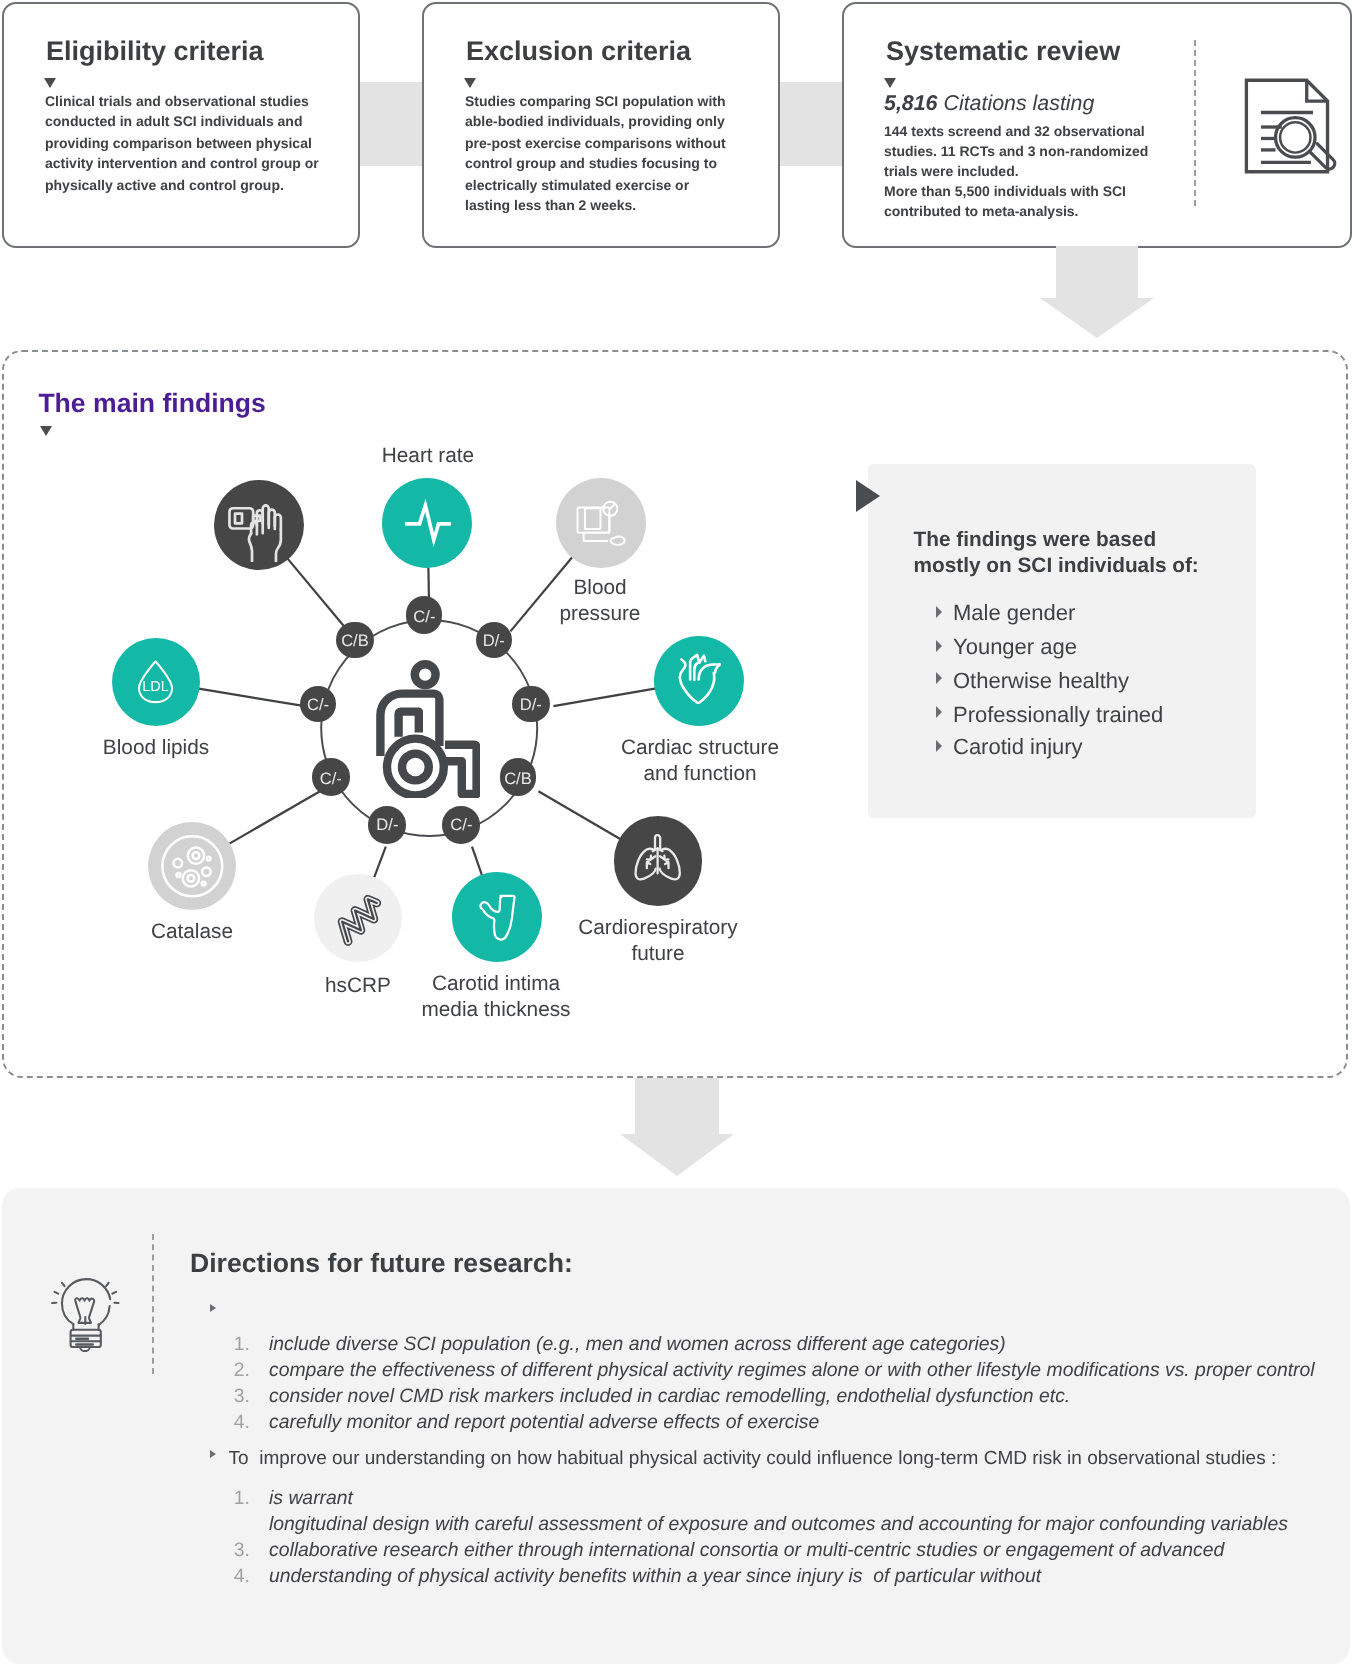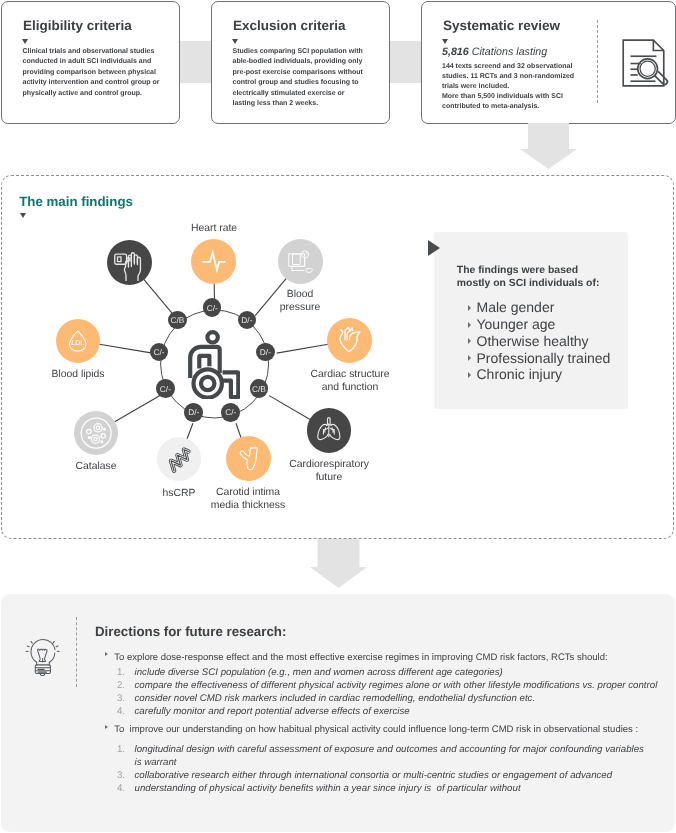--- a/index.html
+++ b/index.html
@@ -15,47 +15,47 @@
   .card-body{position:absolute;font-size:7px;line-height:10.5px;color:#3f4144;font-weight:bold;white-space:nowrap;}
   .rev-head{position:absolute;font-size:10.7px;font-style:italic;color:#3d4043;white-space:nowrap;}
   .rev-head b{font-weight:bold;}
   .rev-head i{font-weight:normal;font-style:italic;}
   .rev-body{position:absolute;font-size:7px;line-height:10px;color:#3f4144;font-weight:bold;}
   .vdash{position:absolute;border-left:1.2px dashed #9a9ea2;}
   .arrow{position:absolute;}
 
   
   .dashbox{position:absolute;border:1.3px dashed #8a8e92;border-radius:10px;box-sizing:border-box;}
-  .findings-title{position:absolute;font-size:13.3px;font-weight:bold;color:#0f766e;white-space:nowrap;}
+  .findings-title{position:absolute;font-size:13.3px;font-weight:bold;color:#4c1d95;white-space:nowrap;}
 
   .node{position:absolute;border-radius:50%;display:flex;align-items:center;justify-content:center;}
   .ic{width:62%;height:62%;display:block;}
   .ic-lg{width:82%;height:82%;}
   .nd-dark{background:#464646;}
-  .nd-mid{background:#fdba74;}
+  .nd-mid{background:#14b8a6;}
   .nd-light{background:#d2d2d2;}
   .nd-xlight{background:#f0f0f0;}
   .node-label{position:absolute;font-size:10.4px;line-height:12.3px;text-align:center;color:#3f4144;white-space:pre-line;}
   .badge{position:absolute;width:18.6px;height:18.6px;border-radius:50%;background:#464646;color:#e8e8e8;font-size:8.3px;display:flex;align-items:center;justify-content:center;font-weight:normal;}
 
   .callout{position:absolute;background:#f2f2f2;border-radius:3px;}
   .callout-h{position:absolute;font-size:10.4px;line-height:13px;font-weight:bold;color:#3d4043;}
   .callout-tri{position:absolute;width:0;height:0;border-top:8.5px solid transparent;border-bottom:8.5px solid transparent;border-left:12px solid #4a4d50;}
 
   
   .panel{position:absolute;background:#f3f3f3;border-radius:9px;}
   .panel-title{position:absolute;font-size:13.3px;font-weight:bold;color:#3d4043;white-space:nowrap;}
   .b-bullet{position:absolute;font-size:9.5px;line-height:12px;color:#3f4144;white-space:pre-wrap;}
   .tri-b{display:inline-block;width:0;height:0;border-top:2.6px solid transparent;border-bottom:2.6px solid transparent;border-left:3.2px solid #6a6e72;vertical-align:3.1px;margin-right:6.6px;}
   .num-list{position:absolute;font-size:9.7px;line-height:13px;color:#3f4144;}
   .nl{position:relative;padding-left:21.5px;}
   .nl .n{position:absolute;left:0;top:0;width:12px;text-align:right;color:#9ea2a6;}
   .nl .t{display:block;white-space:pre-wrap;font-style:italic;}
   .tri-s{display:inline-block;width:0;height:0;border-top:3px solid transparent;border-bottom:3px solid transparent;border-left:3.6px solid #6a6e72;vertical-align:1.5px;margin-right:6px;}
-  .cl-row{font-size:14px;line-height:16.8px;color:#3f4144;white-space:nowrap;}
+  .cl-row{font-size:11px;line-height:16.8px;color:#3f4144;white-space:nowrap;}
 </style>
 </head>
 <body>
 
 <div class="page">
 
   <div class="band" style="left:172px;top:41px;width:46px;height:42px;"></div>
   <div class="band" style="left:382px;top:41px;width:46px;height:42px;"></div>
 
   <div class="card" style="left:0.5px;top:1px;width:179.5px;height:122.5px;">
@@ -274,21 +274,21 @@
   <div class="callout-tri" style="left:428px;top:239.6px;"></div>
   <div class="callout-h" style="left:456.8px;top:263.5px;">
     <div>The findings were based</div>
     <div>mostly on SCI individuals of:</div>
   </div>
   <div style="position:absolute;left:467.5px;top:299.3px;">
     <div class="cl-row"><span class="tri-s"></span><span>Male gender</span></div>
     <div class="cl-row"><span class="tri-s"></span><span>Younger age</span></div>
     <div class="cl-row"><span class="tri-s"></span><span>Otherwise healthy</span></div>
     <div class="cl-row"><span class="tri-s"></span><span>Professionally trained</span></div>
-    <div class="cl-row"><span class="tri-s"></span><span>Chronic injury</span></div>
+    <div class="cl-row"><span class="tri-s"></span><span>Carotid injury</span></div>
   </div>
 
   <svg class="arrow" viewBox="0 0 57 49" style="left:310px;top:539px;width:57px;height:49px;">
     <path d="M7.5 0 H49.5 V28 H57 L28.5 49 L0 28 H7.5 Z" fill="#e3e3e3"></path>
   </svg>
 
   <div class="panel" style="left:1px;top:594px;width:674px;height:238px;"></div>
   <svg viewBox="0 0 36 42" style="position:absolute;left:24.6px;top:634.6px;width:35.3px;height:41.3px;">
     <g fill="none" stroke="#575b5f" stroke-width="1.05" stroke-linejoin="round" stroke-linecap="round">
       <path d="M11.9 27.6 c-3.5 -2.2 -5.8 -6.1 -5.8 -10.6 c0 -6.9 5.6 -12.4 12.4 -12.4 c6.1 0 11.2 4.4 12.2 10.2"></path>
@@ -302,21 +302,21 @@
       <path d="M18 23.9 v3.6"></path>
       <path d="M6.1 6.5 l1.3 1.7 M2.3 11.1 l1.9 0.9 M1.1 16.8 l2.1 -0.2"></path>
       <path d="M29.9 6.5 l-1.3 1.7 M33.7 11.1 l-1.9 0.9 M34.9 16.8 l-2.1 -0.2"></path>
     </g>
   </svg>
   <div class="vdash" style="left:76.1px;top:617.2px;height:70.2px;"></div>
   <div class="panel-title" style="left:95px;top:624px;">Directions for future research:</div>
 
   <div>
 
-    <div class="b-bullet" style="left:104.7px;top:651.5px;"><span class="tri-b"></span><span>To explore dose-response effect and the most effective exercise regimes in improving CMD risk factors, RCTs should:</span></div>
+    <div class="b-bullet" style="left:104.7px;top:651.5px;"><span class="tri-b"></span></div>
     <div class="num-list" style="left:113px;top:666.4px;">
       <div class="nl">
           <span class="n">1.</span>
           <span class="t">include diverse SCI population (e.g., men and women across different age categories)</span>
         </div>
       <div class="nl">
           <span class="n">2.</span>
           <span class="t">compare the effectiveness of different physical activity regimes alone or with other lifestyle modifications vs. proper control</span>
         </div>
       <div class="nl">
@@ -326,22 +326,22 @@
       <div class="nl">
           <span class="n">4.</span>
           <span class="t">carefully monitor and report potential adverse effects of exercise</span>
         </div>
     </div>
 
     <div class="b-bullet" style="left:104.7px;top:724.3px;"><span class="tri-b"></span><span>To  improve our understanding on how habitual physical activity could influence long-term CMD risk in observational studies :</span></div>
     <div class="num-list" style="left:113px;top:743.1px;">
       <div class="nl">
           <span class="n">1.</span>
+          <span class="t">is warrant</span>
           <span class="t">longitudinal design with careful assessment of exposure and outcomes and accounting for major confounding variables</span>
-          <span class="t">is warrant</span>
         </div>
       <div class="nl">
           <span class="n">3.</span>
           <span class="t">collaborative research either through international consortia or multi-centric studies or engagement of advanced</span>
         </div>
       <div class="nl">
           <span class="n">4.</span>
           <span class="t">understanding of physical activity benefits within a year since injury is  of particular without</span>
         </div>
     </div>

